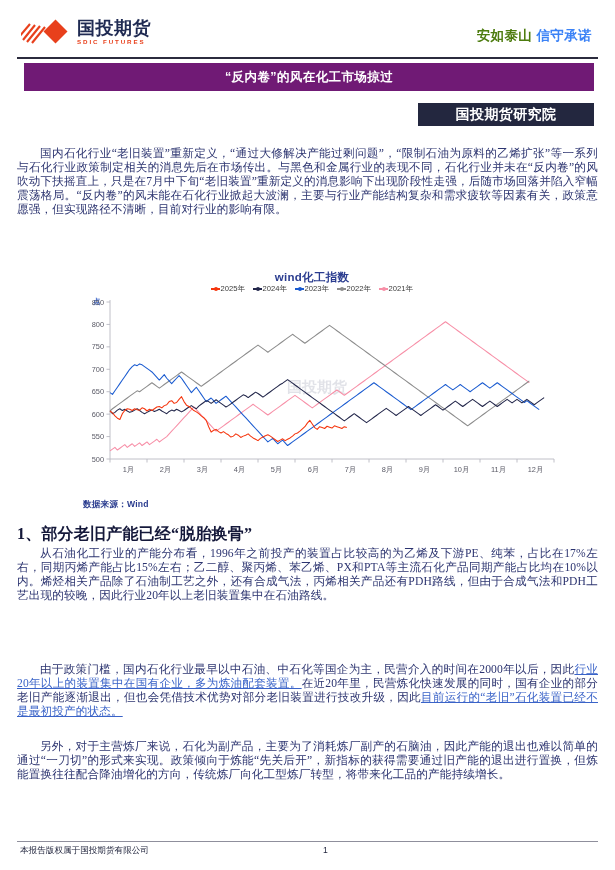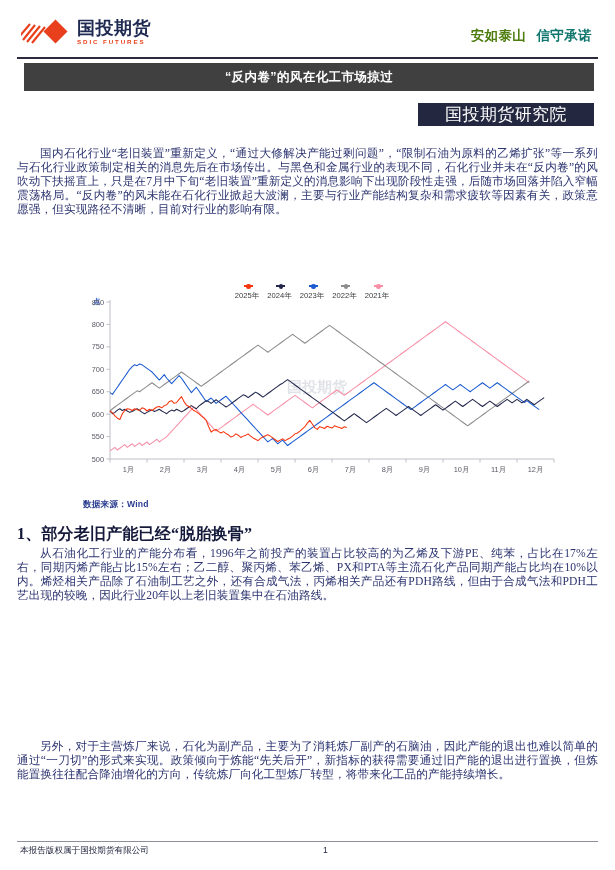--- a/index.html
+++ b/index.html
@@ -37,42 +37,42 @@
   }
   .logo-en {
     font-size: 6.2px; font-weight: bold; color: #e8401c;
     letter-spacing: 1.9px; margin-top: 2px;
   }
   .slogan {
     position: absolute; right: 23px; top: 27px;
     font-size: 13.5px; font-weight: bold; letter-spacing: 0.4px;
   }
   .slogan .s1 { color: #4d7c0f; }
-  .slogan .s2 { color: #0f766e; margin-left: 6px; }
+  .slogan .s2 { color: #3b82f6; }
   .header-rule {
     position: absolute; left: 17px; top: 57px; width: 581px; height: 2px;
     background: #2b2b3d;
   }
 
   
   .title-bar {
     position: absolute; left: 24px; top: 63px; width: 570px; height: 28px;
-    background: #404040;
+    background: #701a75;
     display: flex; align-items: center; justify-content: center;
   }
   .title-bar span {
     color: #ffffff; font-size: 12.5px; font-weight: bold; letter-spacing: 0.4px;
   }
   .inst-box {
     position: absolute; left: 418px; top: 103px; width: 176px; height: 23px;
     background: #23273f;
     display: flex; align-items: center; justify-content: center;
   }
   .inst-box span {
-    color: #ffffff; font-size: 17px; font-weight: normal; letter-spacing: 0.4px; text-align: right;
+    color: #ffffff; font-size: 14px; font-weight: bold; letter-spacing: 0.4px; text-align: right;
   }
 
   
   .body-text {
     position: absolute; left: 17px; width: 581px;
     color: #2c3470;
     font-family: "Liberation Serif", serif;
     font-size: 11.6px;
     line-height: 14px;
     text-align: justify;
@@ -97,21 +97,21 @@
   }
   .chart-title {
     position: absolute; left: 0; top: 2px; width: 500px; text-align: center;
     font-size: 11.5px; font-weight: bold; color: #2a3c8f; letter-spacing: 0.3px;
   }
   .chart-legend {
     position: absolute; left: 0; top: 16px; width: 500px;
     display: flex; align-items: center; justify-content: center; gap: 8px;
     font-size: 7.6px; color: #3a3a3a; font-family: "Liberation Sans", sans-serif;
   }
-  .leg { display: flex; align-items: center; gap: 2.5px; flex-direction: column; }
+  .leg { display: flex; align-items: center; gap: 2.5px; }
   .leg .dash { width: 9px; height: 1.6px; }
   .leg .dot { width: 4.5px; height: 4.5px; border-radius: 50%; margin-left: -6.5px; }
   .leg .dashwrap { position: relative; display: flex; align-items: center; }
   .y-unit {
     position: absolute; left: 31px; top: 29px;
     font-size: 7.5px; color: #3a63c8; font-weight: bold;
   }
   .plot-svg { position: absolute; left: 0; top: 30px; }
   .src {
     position: absolute; left: 21px; top: 231px;
@@ -171,20 +171,21 @@
   <div class="title-bar">
     <span>“反内卷”的风在化工市场掠过</span>
   </div>
   <div class="inst-box">
     <span>国投期货研究院</span>
   </div>
 
   <div class="body-text" id="para1">国内石化行业“老旧装置”重新定义，“通过大修解决产能过剩问题”，“限制石油为原料的乙烯扩张”等一系列与石化行业政策制定相关的消息先后在市场传出。与黑色和金属行业的表现不同，石化行业并未在“反内卷”的风吹动下扶摇直上，只是在7月中下旬“老旧装置”重新定义的消息影响下出现阶段性走强，后随市场回落并陷入窄幅震荡格局。“反内卷”的风未能在石化行业掀起大波澜，主要与行业产能结构复杂和需求疲软等因素有关，政策意愿强，但实现路径不清晰，目前对行业的影响有限。</div>
 
   <div class="chart">
+    <div class="chart-title">wind化工指数</div>
     <div class="chart-legend" id="legend">
         <div class="leg">
           <div class="dashwrap">
             <div class="dash" style="background: rgb(245, 53, 13);"></div>
             <div class="dot" style="background: rgb(245, 53, 13);"></div>
           </div>
           <span>2025年</span>
         </div>
         <div class="leg">
           <div class="dashwrap">
@@ -268,20 +269,23 @@
         <polyline points="48.00,94.61 50.47,96.41 52.93,92.82 55.40,89.23 57.87,85.64 60.33,82.05 62.80,78.46 65.27,74.87 67.73,71.29 70.20,68.59 72.67,66.80 75.13,67.70 77.60,65.90 80.07,66.80 82.53,68.59 85.00,70.39 87.47,72.18 89.93,73.98 92.40,76.67 94.87,79.36 97.33,82.05 99.80,79.36 102.27,76.67 104.73,80.26 107.20,82.95 109.67,85.64 112.13,82.95 114.60,80.26 117.07,77.57 119.53,80.26 122.00,83.85 124.47,87.43 126.93,91.02 129.40,94.61 131.87,91.92 134.33,89.23 136.80,92.82 139.27,96.41 141.73,99.99 144.20,103.58 146.67,101.79 149.13,99.99 151.60,102.69 154.07,105.38 156.53,103.58 159.00,101.79 161.47,99.99 163.93,98.20 166.40,100.89 168.87,103.58 171.33,106.27 173.80,108.97 176.27,111.66 178.73,114.35 181.20,117.04 183.67,119.73 186.13,122.42 188.60,125.11 191.07,127.81 193.53,130.50 196.00,133.19 198.47,135.88 200.93,138.57 203.40,141.26 205.87,143.95 208.33,142.16 210.80,140.37 213.27,143.06 215.73,145.75 218.20,143.95 220.67,142.16 223.13,144.85 225.60,147.54 228.07,145.75 230.53,143.95 233.00,142.16 235.47,140.37 237.93,138.57 240.40,136.78 242.87,134.98 245.33,133.19 247.80,131.39 250.27,129.60 252.73,127.81 255.20,126.01 257.67,124.22 260.13,122.42 262.60,120.63 265.07,118.83 267.53,117.04 270.00,115.25 272.47,113.45 274.93,111.66 277.40,109.86 279.87,108.07 282.33,106.27 284.80,104.48 287.27,102.69 289.73,100.89 292.20,99.10 294.67,97.30 297.13,95.51 299.60,93.71 302.07,91.92 304.53,90.13 307.00,88.33 309.47,86.54 311.93,84.74 314.40,86.54 316.87,88.33 319.33,90.13 321.80,91.92 324.27,93.71 326.73,95.51 329.20,97.30 331.67,99.10 334.13,100.89 336.60,102.69 339.07,104.48 341.53,106.27 344.00,108.07 346.47,109.86 348.93,111.66 351.40,109.86 353.87,108.07 356.33,106.27 358.80,104.48 361.27,102.69 363.73,100.89 366.20,99.10 368.67,97.30 371.13,95.51 373.60,93.71 376.07,91.92 378.53,90.13 381.00,88.33 383.47,86.54 385.93,88.33 388.40,90.13 390.87,91.92 393.33,90.13 395.80,88.33 398.27,86.54 400.73,88.33 403.20,90.13 405.67,91.92 408.13,93.71 410.60,91.92 413.07,90.13 415.53,88.33 418.00,86.54 420.47,84.74 422.93,86.54 425.40,88.33 427.87,90.13 430.33,88.33 432.80,86.54 435.27,84.74 437.73,86.54 440.20,88.33 442.67,90.13 445.13,91.92 447.60,93.71 450.07,95.51 452.53,97.30 455.00,99.10 457.47,100.89 459.93,102.69 462.40,104.48 464.87,102.69 467.33,104.48 469.80,106.27 472.27,108.07 474.73,109.86 477.20,111.66" fill="none" stroke="#1a5bd0" stroke-width="1.05" stroke-linejoin="round"></polyline>
         <polyline points="48.00,113.00 50.47,115.69 52.93,114.35 55.40,112.11 57.87,110.76 60.33,112.55 62.80,111.21 65.27,113.00 67.73,114.35 70.20,113.45 72.67,112.11 75.13,110.76 77.60,112.55 80.07,114.35 82.53,115.69 85.00,114.35 87.47,113.00 89.93,112.11 92.40,113.45 94.87,112.55 97.33,111.21 99.80,113.00 102.27,114.35 104.73,115.69 107.20,113.45 109.67,112.11 112.13,113.00 114.60,111.21 117.07,112.55 119.53,113.90 122.00,112.55 124.47,110.76 126.93,108.97 129.40,107.62 131.87,109.41 134.33,110.76 136.80,108.07 139.27,106.27 141.73,104.48 144.20,102.69 146.67,103.58 149.13,105.38 151.60,103.58 154.07,101.79 156.53,103.58 159.00,105.38 161.47,107.17 163.93,108.97 166.40,107.62 168.87,105.83 171.33,104.03 173.80,102.24 176.27,100.44 178.73,98.65 181.20,96.85 183.67,97.75 186.13,99.55 188.60,97.75 191.07,95.96 193.53,94.16 196.00,95.51 198.47,97.30 200.93,99.10 203.40,97.30 205.87,95.51 208.33,93.71 210.80,91.92 213.27,90.13 215.73,88.33 218.20,86.54 220.67,85.19 223.13,83.40 225.60,81.60 228.07,83.40 230.53,85.19 233.00,86.99 235.47,88.78 237.93,90.57 240.40,92.37 242.87,94.16 245.33,95.96 247.80,97.75 250.27,99.55 252.73,101.34 255.20,103.13 257.67,104.93 260.13,106.72 262.60,108.52 265.07,110.31 267.53,112.11 270.00,113.90 272.47,115.69 274.93,117.49 277.40,119.28 279.87,121.08 282.33,122.87 284.80,121.08 287.27,119.28 289.73,117.49 292.20,115.69 294.67,117.49 297.13,119.28 299.60,121.08 302.07,122.87 304.53,124.67 307.00,122.87 309.47,121.08 311.93,119.28 314.40,117.49 316.87,115.69 319.33,113.90 321.80,112.11 324.27,110.31 326.73,112.11 329.20,113.90 331.67,115.69 334.13,117.49 336.60,115.69 339.07,113.90 341.53,112.11 344.00,110.31 346.47,108.52 348.93,110.31 351.40,112.11 353.87,113.90 356.33,115.69 358.80,117.49 361.27,115.69 363.73,113.90 366.20,112.11 368.67,110.31 371.13,108.52 373.60,106.72 376.07,108.52 378.53,110.31 381.00,112.11 383.47,110.31 385.93,108.52 388.40,106.72 390.87,104.93 393.33,103.13 395.80,104.93 398.27,106.72 400.73,108.52 403.20,106.72 405.67,104.93 408.13,103.13 410.60,101.34 413.07,103.13 415.53,104.93 418.00,106.72 420.47,108.52 422.93,106.72 425.40,104.93 427.87,103.13 430.33,104.93 432.80,106.72 435.27,108.52 437.73,106.72 440.20,104.93 442.67,103.13 445.13,101.34 447.60,103.13 450.07,104.93 452.53,103.13 455.00,101.34 457.47,103.13 459.93,104.93 462.40,103.13 464.87,101.34 467.33,103.13 469.80,104.93 472.27,106.72 474.73,104.93 477.20,103.13 479.67,101.34 482.13,99.55" fill="none" stroke="#22264a" stroke-width="1.05" stroke-linejoin="round"></polyline>
         <polyline points="48.00,113.00 50.47,114.80 52.93,117.94 55.40,120.18 57.87,121.53 60.33,115.69 62.80,112.55 65.27,110.76 67.73,111.21 70.20,112.55 72.67,110.76 75.13,111.66 77.60,112.11 80.07,109.86 82.53,110.76 85.00,113.00 87.47,111.21 89.93,112.55 92.40,110.76 94.87,108.97 97.33,108.52 99.80,109.86 102.27,107.62 104.73,106.72 107.20,103.58 109.67,102.69 112.13,105.38 114.60,104.48 117.07,101.34 119.53,98.65 122.00,103.58 124.47,107.17 126.93,108.52 129.40,110.31 131.87,112.55 134.33,113.90 136.80,115.69 139.27,117.94 141.73,119.73 144.20,122.42 146.67,128.70 149.13,134.09 151.60,132.29 154.07,131.39 156.53,133.64 159.00,134.98 161.47,133.64 163.93,135.43 166.40,136.78 168.87,139.02 171.33,138.12 173.80,135.88 176.27,137.23 178.73,139.47 181.20,138.12 183.67,137.23 186.13,135.88 188.60,138.12 191.07,139.92 193.53,141.26 196.00,142.61 198.47,140.37 200.93,139.02 203.40,137.67 205.87,136.78 208.33,138.12 210.80,139.92 213.27,141.71 215.73,143.51 218.20,142.16 220.67,140.81 223.13,142.61 225.60,141.26 228.07,139.92 230.53,138.12 233.00,135.88 235.47,134.98 237.93,133.19 240.40,130.95 242.87,128.70 245.33,125.11 247.80,122.42 250.27,126.01 252.73,129.60 255.20,131.39 257.67,128.70 260.13,129.60 262.60,130.50 265.07,128.25 267.53,129.15 270.00,130.05 272.47,127.81 274.93,128.70 277.40,129.60 279.87,130.50 282.33,128.70 284.80,129.60" fill="none" stroke="#f5350d" stroke-width="1.05" stroke-linejoin="round"></polyline>
       </svg>
     <div class="src">数据来源：Wind</div>
   </div>
 
   <div class="section-head">1、部分老旧产能已经“脱胎换骨”</div>
   <div class="body-text" id="para2">从石油化工行业的产能分布看，1996年之前投产的装置占比较高的为乙烯及下游PE、纯苯，占比在17%左右，同期丙烯产能占比15%左右；乙二醇、聚丙烯、苯乙烯、PX和PTA等主流石化产品同期产能占比均在10%以内。烯烃相关产品除了石油制工艺之外，还有合成气法，丙烯相关产品还有PDH路线，但由于合成气法和PDH工艺出现的较晚，因此行业20年以上老旧装置集中在石油路线。</div>
 
+  <div class="body-text" id="para3">
+    <span>由于政策门槛，国内石化行业最早以中石油、中石化等国企为主，民营介入的时间在2000年以后，因此</span><span class="hl">行业20年以上的装置集中在国有企业，多为炼油配套装置。</span><span>在近20年里，民营炼化快速发展的同时，国有企业的部分老旧产能逐渐退出，但也会凭借技术优势对部分老旧装置进行技改升级，因此</span><span class="hl">目前运行的“老旧”石化装置已经不是最初投产的状态。</span>
+  </div>
 
   <div class="body-text" id="para4">另外，对于主营炼厂来说，石化为副产品，主要为了消耗炼厂副产的石脑油，因此产能的退出也难以简单的通过“一刀切”的形式来实现。政策倾向于炼能“先关后开”，新指标的获得需要通过旧产能的退出进行置换，但炼能置换往往配合降油增化的方向，传统炼厂向化工型炼厂转型，将带来化工品的产能持续增长。</div>
 
   <div class="footer-rule"></div>
   <div class="footer">
     <div class="fl">本报告版权属于国投期货有限公司</div>
     <div class="fc">1</div>
     <div class="fr">不可作为投资依据，转载请注明出处</div>
   </div>
 

